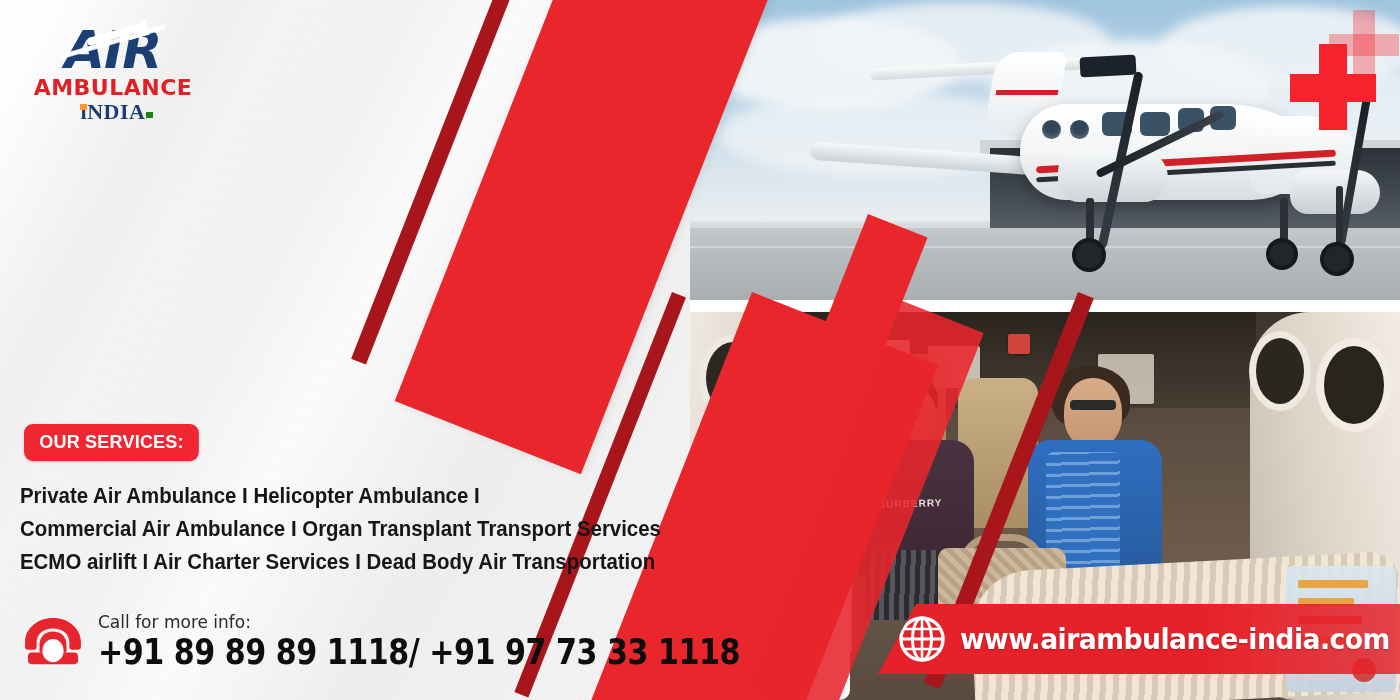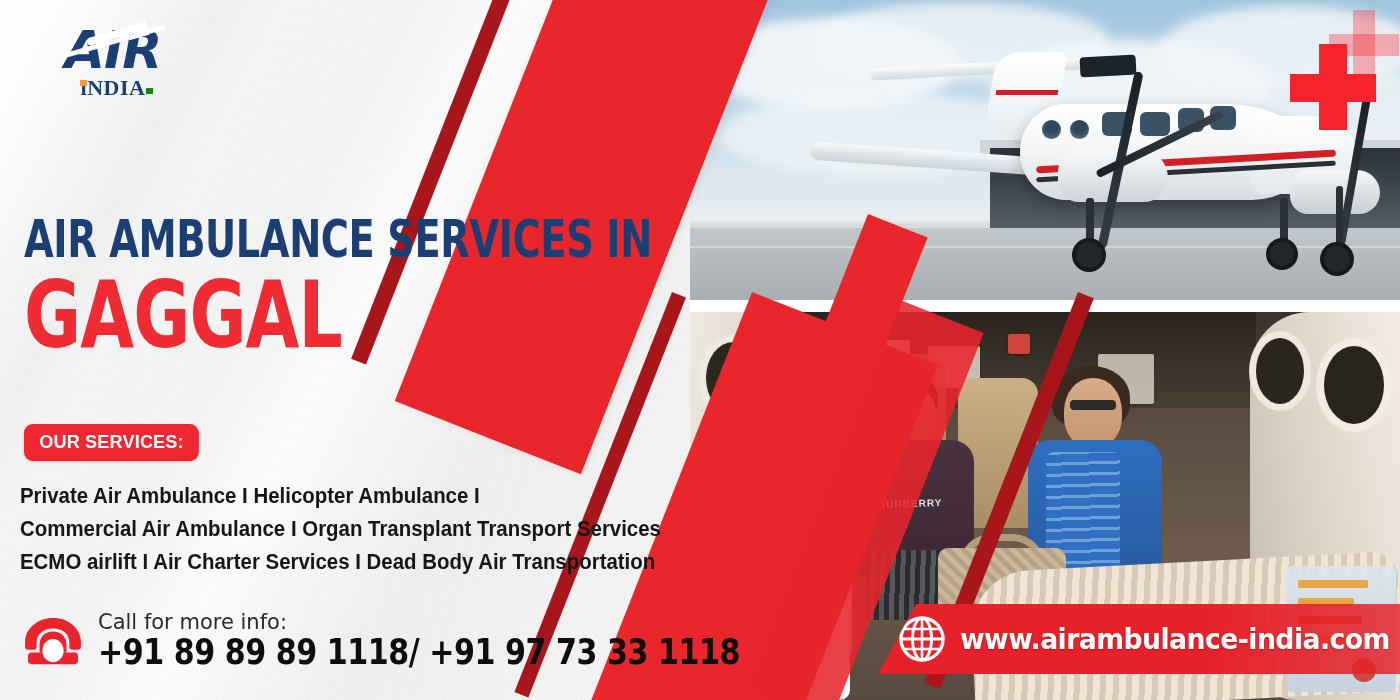--- a/index.html
+++ b/index.html
@@ -370,21 +370,21 @@
     font-size:21.5px; font-weight:bold; line-height:33px;
     transform:scaleX(.95); transform-origin:left top;
   }
   .svc-list div { white-space:nowrap; }
 
   
   .call-wrap { position:absolute; left:22px; top:612px; display:flex; align-items:center; }
   .phone-icon { width:62px; height:52px; position:relative; margin-right:14px; }
   .call-text { }
   .call-label {
-    font-size:21px; color:#2a2a2a; font-weight:normal; line-height:20px;
+    font-size:17px; color:#2a2a2a; font-weight:normal; line-height:20px;
     font-family:"DejaVu Sans", sans-serif;
   }
   .call-number {
     font-family:"DejaVu Sans Condensed","Liberation Sans Narrow","Liberation Sans", sans-serif;
     font-size:36px; font-weight:bold; color:#0d0d0d;
     line-height:40px; letter-spacing:-.5px; white-space:nowrap;
     transform:scaleX(.93); transform-origin:left center;
   }
 
   
@@ -538,31 +538,28 @@
   <div class="cross cross-solid">
     <div class="bar-h" style="left:0;top:30px;width:86px;height:28px;"></div>
     <div class="bar-v" style="left:29px;top:0;width:28px;height:86px;"></div>
   </div>
 
   <div class="logo">
     <div class="logo-air">AIR</div>
     <div class="logo-plane"></div>
     <div class="logo-plane-body"></div>
     <div class="logo-plane-tail"></div>
+    <div class="logo-amb">AMBULANCE</div>
     <div class="logo-india-wrap">
       <span class="logo-india">iNDIA</span>
       <span class="tri tri-s"></span>
       <span class="tri tri-g"></span>
     </div>
   </div>
 
-  <div class="headline">
-    <div class="h-line1">AIR AMBULANCE SERVICES IN</div>
-    <div class="h-line2">GAGGAL</div>
-  </div>
 
   <div class="svc-badge">OUR SERVICES:</div>
   <div class="svc-list">
     <div>Private Air Ambulance I Helicopter Ambulance I</div>
     <div>Commercial Air Ambulance I Organ Transplant Transport Services</div>
     <div>ECMO airlift I Air Charter Services I Dead Body Air Transportation</div>
   </div>
 
   <div class="call-wrap">
     <div class="phone-icon">

